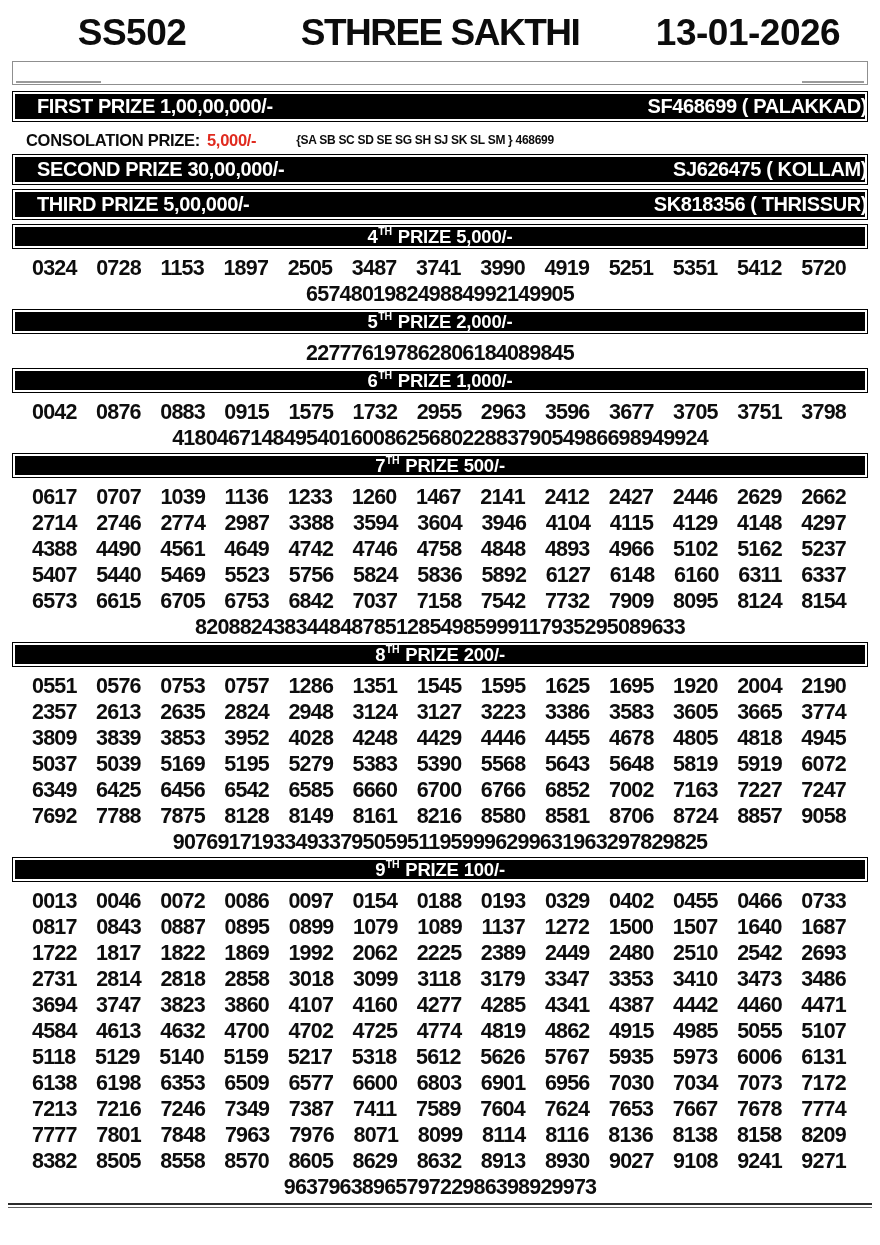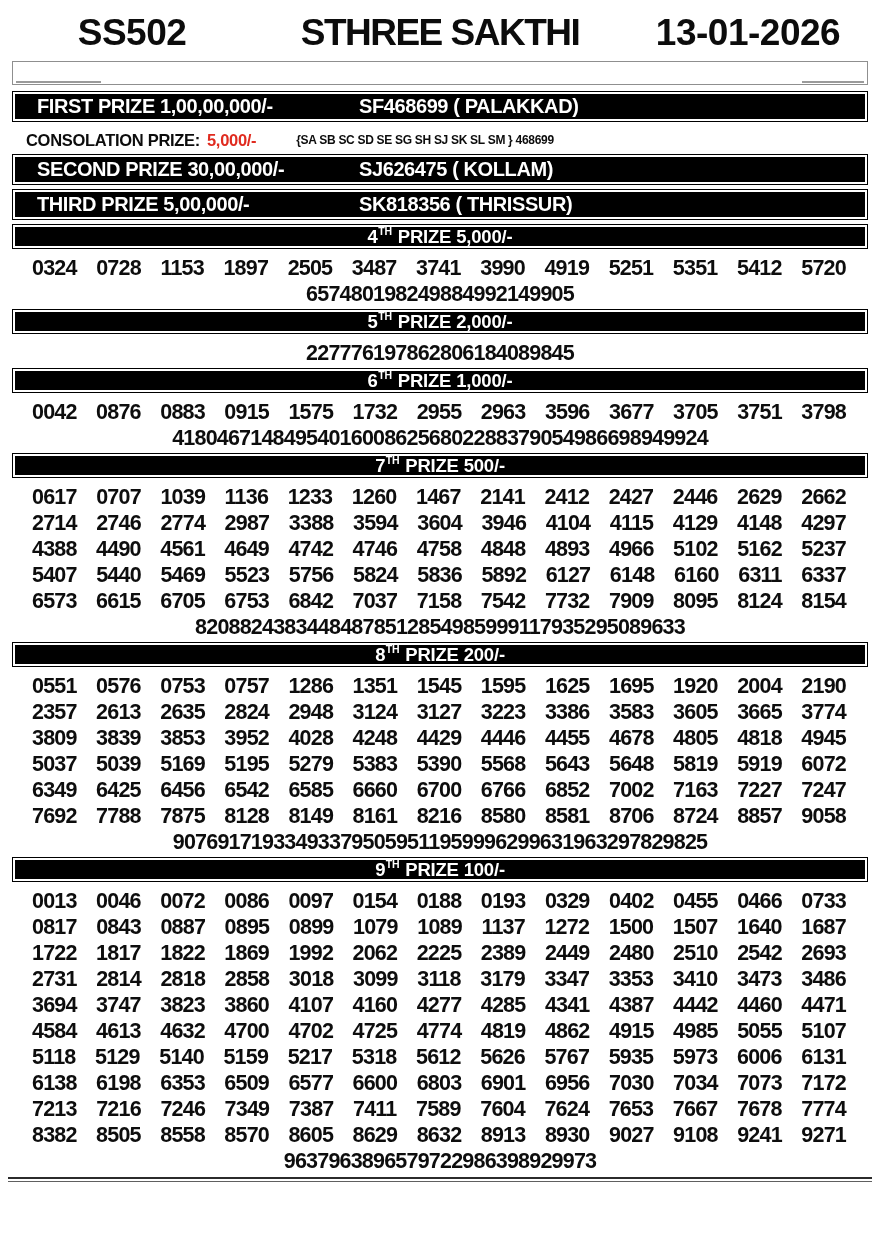--- a/index.html
+++ b/index.html
@@ -31,21 +31,21 @@
   .white-box::after{right:3px;width:62px;}
 
   
   .bar{
     margin:0 12px;background:#000;color:#fff;
     border:1.5px solid #000;box-shadow:inset 0 0 0 2px #fff;
     box-sizing:border-box;
   }
   .prize-bar{
     height:31px;display:flex;align-items:center;margin-bottom:4px;
-    font-size:20px;font-weight:700;letter-spacing:-0.4px;white-space:nowrap;
+    font-size:20px;font-weight:700;letter-spacing:-0.4px;white-space:nowrap;justify-content:space-between;
   }
   .prize-bar .plabel{padding-left:24px;width:300px;flex:0 0 auto;}
   .prize-bar .pwinner{padding-left:22px;}
 
   
   .consolation{
     height:28px;display:flex;align-items:center;padding-left:26px;
     font-weight:700;font-size:16.5px;letter-spacing:-0.3px;white-space:nowrap;
   }
   .consolation .amount{margin-left:7px;}
@@ -517,20 +517,35 @@
           <span class="num">7411</span>
           <span class="num">7589</span>
           <span class="num">7604</span>
           <span class="num">7624</span>
           <span class="num">7653</span>
           <span class="num">7667</span>
           <span class="num">7678</span>
           <span class="num">7774</span>
         </div>
         <div class="numrow full">
+          <span class="num">7777</span>
+          <span class="num">7801</span>
+          <span class="num">7848</span>
+          <span class="num">7963</span>
+          <span class="num">7976</span>
+          <span class="num">8071</span>
+          <span class="num">8099</span>
+          <span class="num">8114</span>
+          <span class="num">8116</span>
+          <span class="num">8136</span>
+          <span class="num">8138</span>
+          <span class="num">8158</span>
+          <span class="num">8209</span>
+        </div>
+        <div class="numrow full">
           <span class="num">8382</span>
           <span class="num">8505</span>
           <span class="num">8558</span>
           <span class="num">8570</span>
           <span class="num">8605</span>
           <span class="num">8629</span>
           <span class="num">8632</span>
           <span class="num">8913</span>
           <span class="num">8930</span>
           <span class="num">9027</span>

